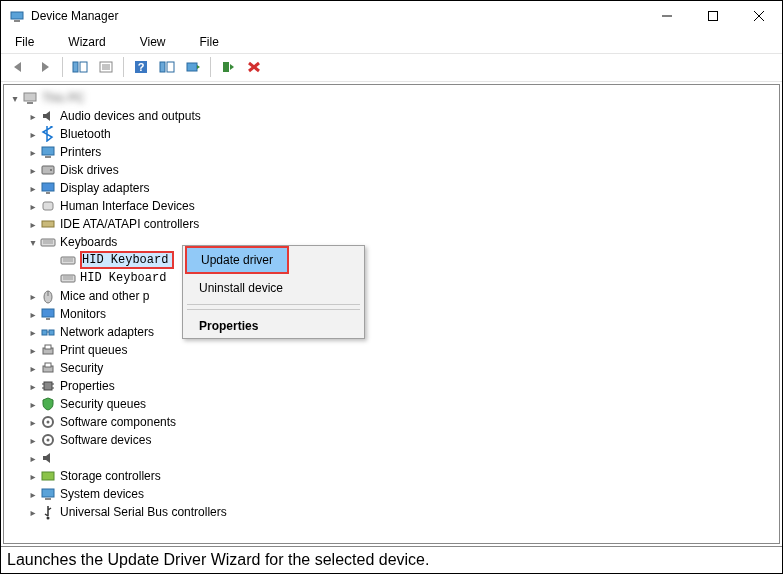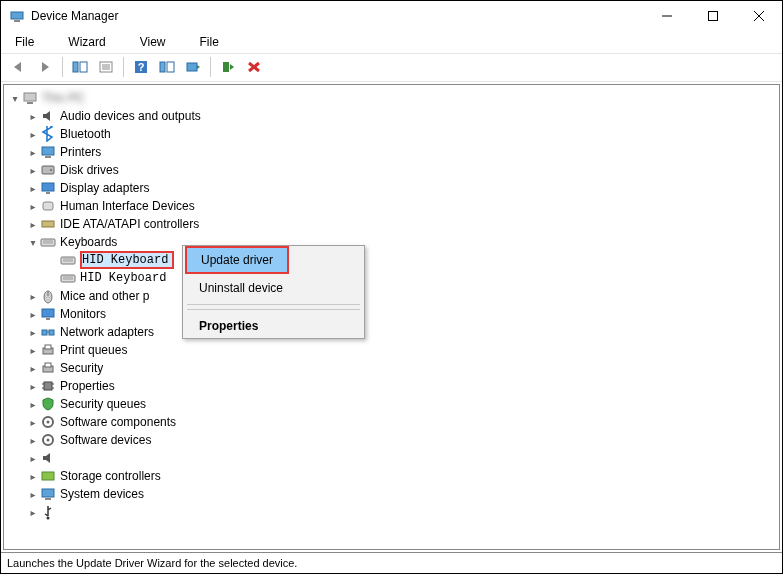--- a/index.html
+++ b/index.html
@@ -88,21 +88,21 @@
   .ctxitem{
     padding:5px 14px;font-size:12px;
   }
   .ctxitem.sel{ background:#91c9f7; }
   .ctxsep{height:1px;background:#c8c8c8;margin:4px 2px;}
   .ctxitem.bold{font-weight:bold;}
   
   .statusbar{
     border-top:1px solid #888;
     padding:4px 6px;
-    font-size:11px;
+    font-size:16px;
     background:#fff;
   }
   svg { display:block; }
 </style>
 </head>
 <body>
 
 <div class="titlebar">
   <span class="appicon">
     <svg width="16" height="16" viewBox="0 0 16 16">
@@ -429,20 +429,21 @@
     <span class="lbl">System devices</span>
   </div>
       <div class="row lvl1">
     <span class="arrow">▸</span>
     <span class="rowicon">
           <svg width="16" height="16" viewBox="0 0 16 16">
             <path d="M8 2 v10 M8 12 l-3 -2 M8 6 l3 -2" fill="none" stroke="#333" stroke-width="1.5"></path>
             <circle cx="8" cy="14" r="1.5" fill="#333"></circle>
           </svg>
         </span>
+    <span class="lbl">Universal Serial Bus controllers</span>
   </div>
     </div>
 
   <div class="ctxmenu" style="left:178px; top:160px;">
     <div style="display:inline-block;border:2px solid #e53935;margin:0 0 2px 0;">
       <div class="ctxitem sel">Update driver</div>
     </div>
     <div class="ctxitem">Uninstall device</div>
     <div class="ctxsep"></div>
     <div class="ctxsep"></div>

